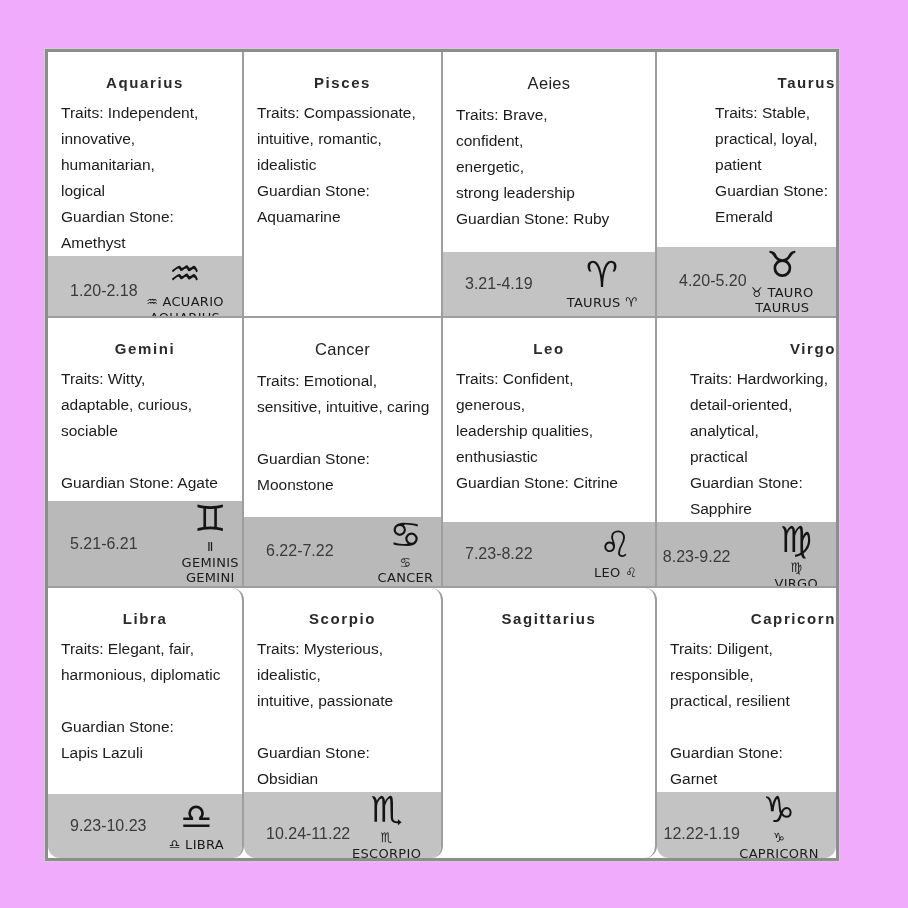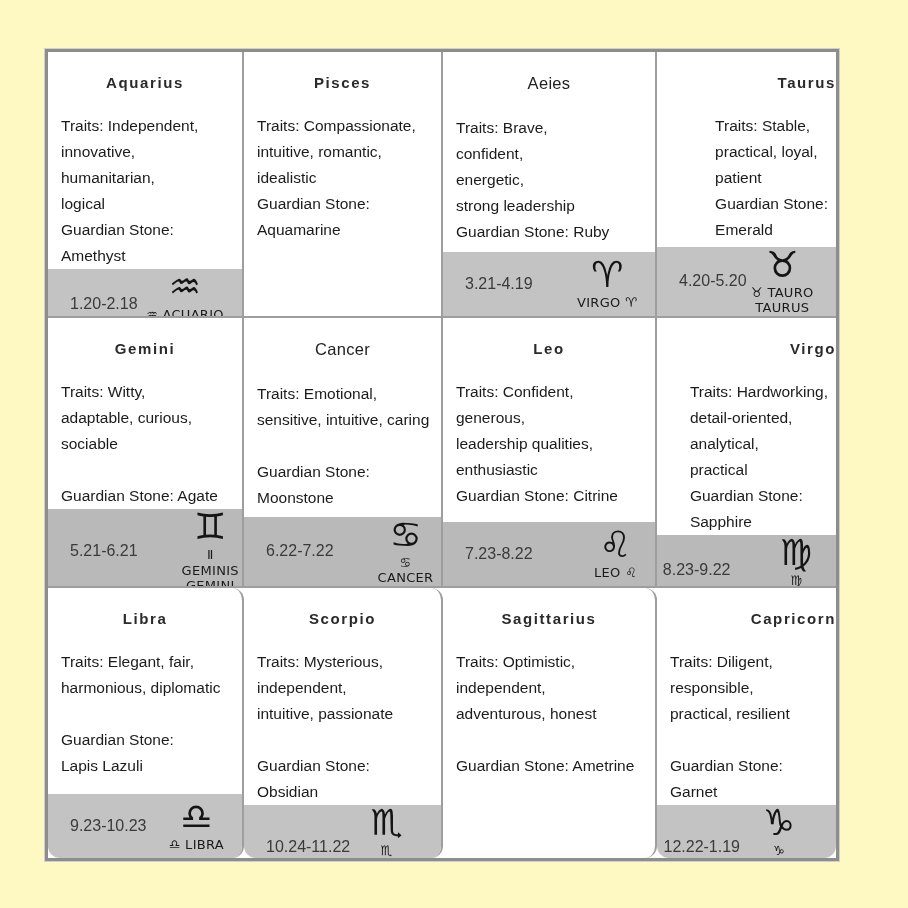--- a/index.html
+++ b/index.html
@@ -9,21 +9,21 @@
     width: 908px;
     height: 908px;
     font-family: "Liberation Sans", sans-serif;
     color: #1d1d1d;
     overflow: hidden;
   }
   .stage {
     position: relative;
     width: 908px;
     height: 908px;
-    background: #fef9c3;
+    background: #f0abfc;
   }
   .zodiac-grid {
     position: absolute;
     left: 45px;
     top: 49px;
     border: 3px solid #8d8d8d;
     box-shadow: 0 0 0 1px #cfcfcf;
     display: grid;
     grid-template-columns: 196px 199px 214px 179px;
     grid-template-rows: 266px 270px 270px;
@@ -50,21 +50,21 @@
     color: #2a2a2a;
     flex: 0 0 auto;
   }
   .title.plain {
     font-weight: 400;
     letter-spacing: 0.3px;
     font-size: 16.5px;
     color: #222222;
   }
   .body {
-    margin-top: 22px;
+    margin-top: 9px;
     padding: 0 8px 0 13px;
     font-size: 15.5px;
     line-height: 26px;
     white-space: pre-line;
     color: #1b1b1b;
     flex: 1 1 auto;
   }
   .footer {
     flex: 0 0 64px;
     background: #c3c3c3;
@@ -141,21 +141,21 @@
       <div class="title plain">Aeies</div>
       <div class="body">Traits: Brave,
 confident,
 energetic,
 strong leadership
 Guardian Stone: Ruby</div>
       <div class="footer">
         <span class="date">3.21-4.19</span>
         <span class="iconwrap">
           <span class="glyph">♈</span>
-          <span class="caption">VIRGO ♈</span>
+          <span class="caption">TAURUS ♈</span>
         </span>
       </div>
     </div>
 
     <div class="cell">
       <div class="title">Taurus</div>
       <div class="body">Traits: Stable,
 practical, loyal,
 patient
 Guardian Stone:
@@ -246,41 +246,36 @@
         <span class="iconwrap">
           <span class="glyph">♎</span>
           <span class="caption">♎ LIBRA</span>
         </span>
       </div>
     </div>
 
     <div class="cell">
       <div class="title">Scorpio</div>
       <div class="body">Traits: Mysterious,
-independent,
+idealistic,
 intuitive, passionate
 
 Guardian Stone:
 Obsidian</div>
       <div class="footer">
         <span class="date">10.24-11.22</span>
         <span class="iconwrap">
           <span class="glyph">♏</span>
           <span class="caption">♏ ESCORPIO SCORPIO</span>
         </span>
       </div>
     </div>
 
     <div class="cell">
       <div class="title">Sagittarius</div>
-      <div class="body">Traits: Optimistic,
-independent,
-adventurous, honest
-
-Guardian Stone: Ametrine</div>
     </div>
 
     <div class="cell">
       <div class="title">Capricorn</div>
       <div class="body">Traits: Diligent,
 responsible,
 practical, resilient
 
 Guardian Stone: Garnet</div>
       <div class="footer">

